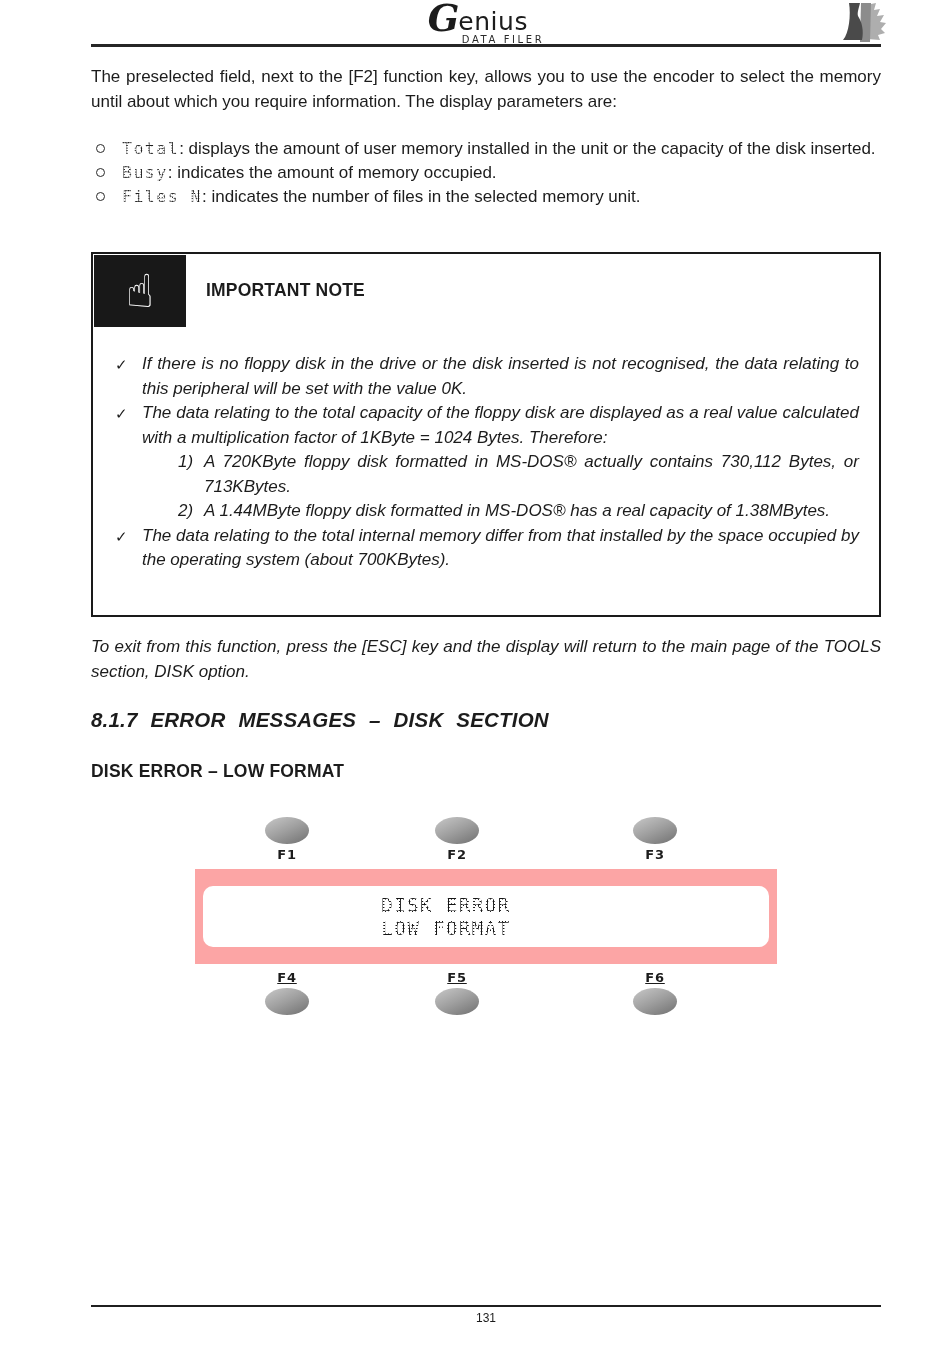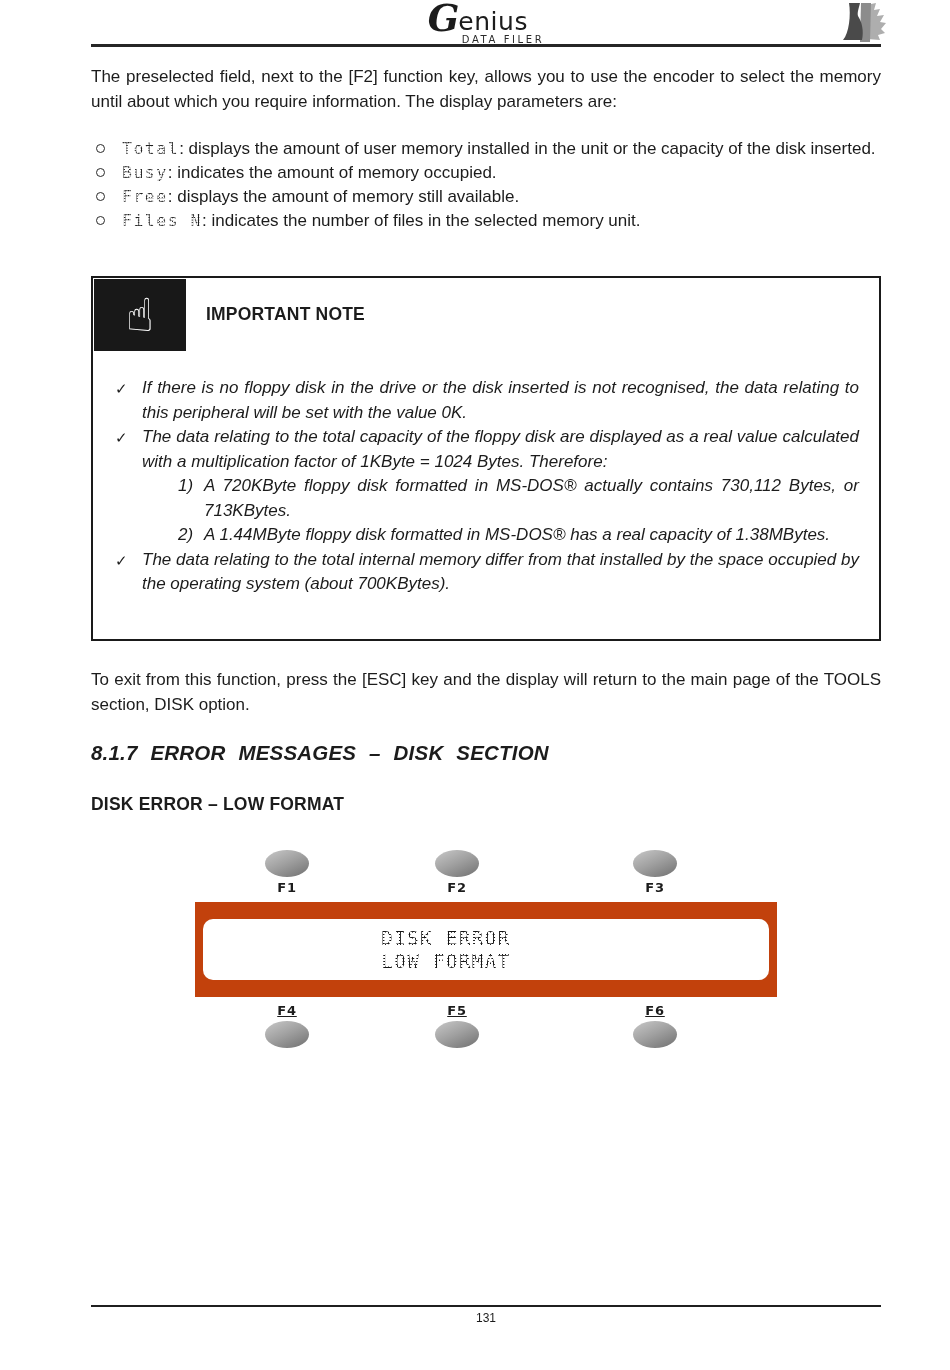--- a/index.html
+++ b/index.html
@@ -73,21 +73,21 @@
   .note-title { margin-left: 20px; font-weight: bold; font-size: 17.5px; letter-spacing: 0.2px; }
   .note-body { padding: 25px 20px 0 22px; font-style: italic; font-size: 17px; line-height: 24.5px; }
   .check-item { display: flex; }
   .check { width: 27px; flex: none; font-style: normal; font-size: 15px; padding-top: 1px; }
   .check-text { flex: 1; text-align: justify; }
   .sub-item { display: flex; margin-left: 36px; }
   .sub-num { width: 26px; flex: none; }
   .sub-text { flex: 1; text-align: justify; }
 
   
-  .exit-par { margin-top: 26px; }
+  .exit-par { margin-top: 17px; font-style: italic; }
   .section-heading {
     margin-top: 24px;
     font-size: 20.5px; font-weight: bold; font-style: italic;
     word-spacing: 7px; letter-spacing: 0.2px;
   }
   .sub-heading { margin-top: 29px; font-size: 17.5px; font-weight: bold; letter-spacing: 0.2px; }
 
   
   .diagram { position: relative; width: 687px; height: 200px; margin: 35px 0 0 104px; }
   .f-col { position: absolute; width: 64px; text-align: center; }
@@ -95,21 +95,21 @@
   .f-col.top { top: 0; } .f-col.bottom { top: 153px; text-decoration: underline; }
   .f-ellipse {
     width: 44px; height: 27px; border-radius: 50%; margin: 0 auto;
     background: linear-gradient(155deg, #c2c2c2 8%, #a0a0a0 48%, #747474 95%);
   }
   .f-label {
     font-family: "DejaVu Sans", sans-serif;
     font-weight: bold; font-size: 13px; letter-spacing: 0.8px; margin-top: 3px;
   }
   .f-col.bottom .f-label { margin: 0 0 3px 0; }
-  .panel { position: absolute; top: 52px; left: 0; width: 582px; height: 95px; background: #c2410c; }
+  .panel { position: absolute; top: 52px; left: 0; width: 582px; height: 95px; background: #fca5a5; }
   .lcd {
     position: absolute; left: 8px; right: 8px; top: 17px; bottom: 17px;
     background: #ffffff; border-radius: 10px;
     display: flex; align-items: center; justify-content: center;
   }
   .lcd-text {
     transform: translateX(-40px);
     text-align: center; color: #161616;
     font-size: 19px; line-height: 22.5px; letter-spacing: 1.5px;
     -webkit-mask-size: 3px 3px; mask-size: 3px 3px;
@@ -146,24 +146,20 @@
   <p class="body-text intro">The preselected field, next to the [F2] function key, allows you to use the encoder to select the memory until about which you require information.  The display parameters are:</p>
 
   <ul class="param-list">
     <li class="param-item">
       <span class="bullet"></span>
       <span class="dotmatrix lcd-inline">Total</span><span>: displays the amount of user memory installed in the unit or the capacity of the disk inserted.</span>
     </li>
     <li class="param-item">
       <span class="bullet"></span>
       <span class="dotmatrix lcd-inline">Busy</span><span>: indicates the amount of memory occupied.</span>
-    </li>
-    <li class="param-item">
-      <span class="bullet"></span>
-      <span class="dotmatrix lcd-inline">Free</span><span>: displays the amount of memory still available.</span>
     </li>
     <li class="param-item">
       <span class="bullet"></span>
       <span class="dotmatrix lcd-inline">Files N</span><span>: indicates the number of files in the selected memory unit.</span>
     </li>
   </ul>
 
   <div class="note-box">
     <div class="note-head">
       <div class="hand-box">

